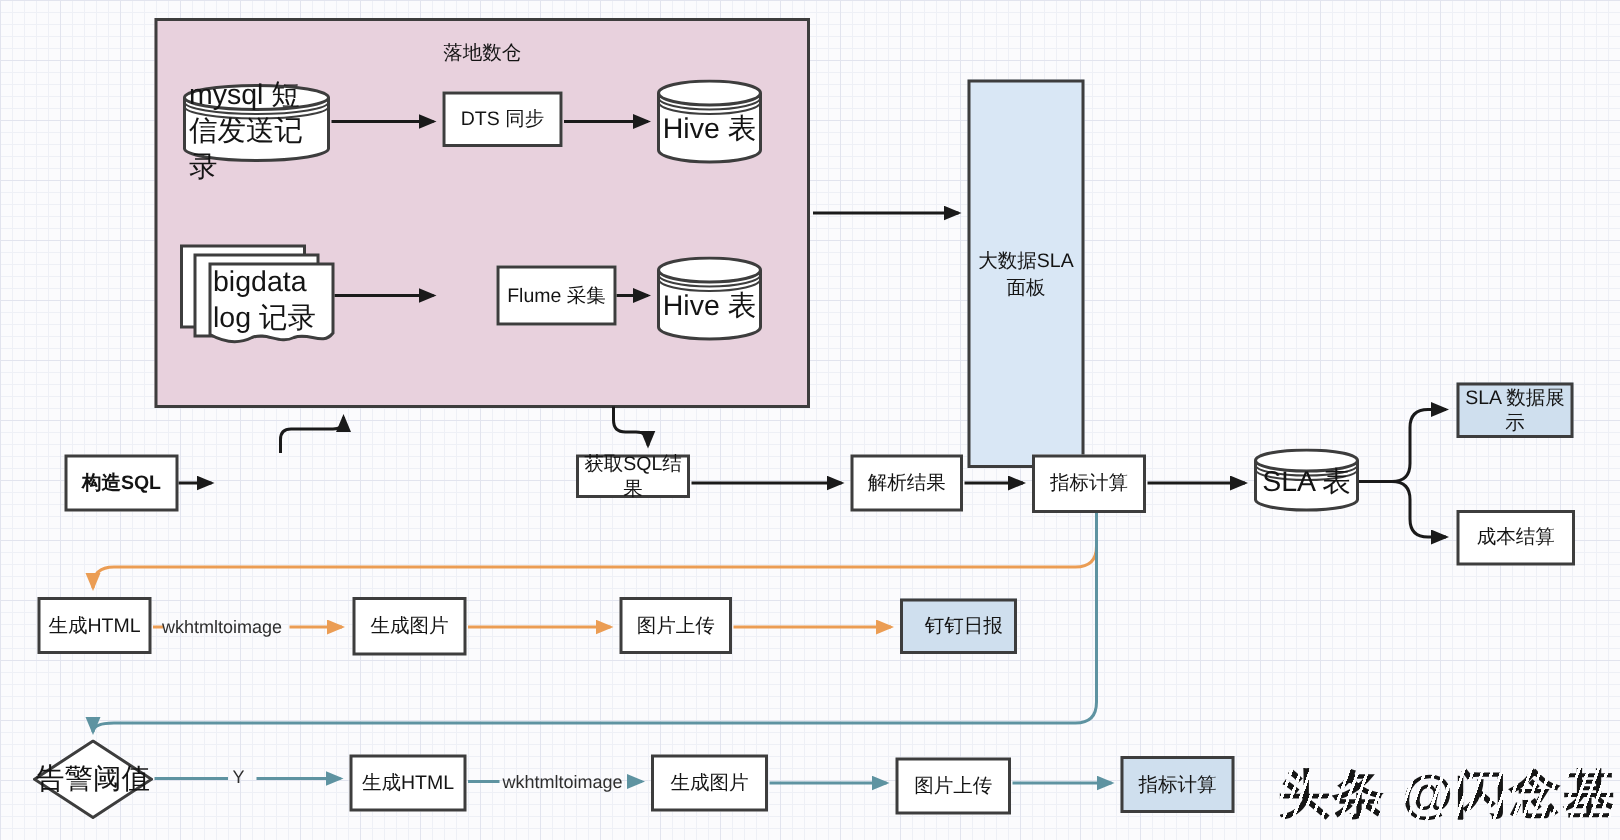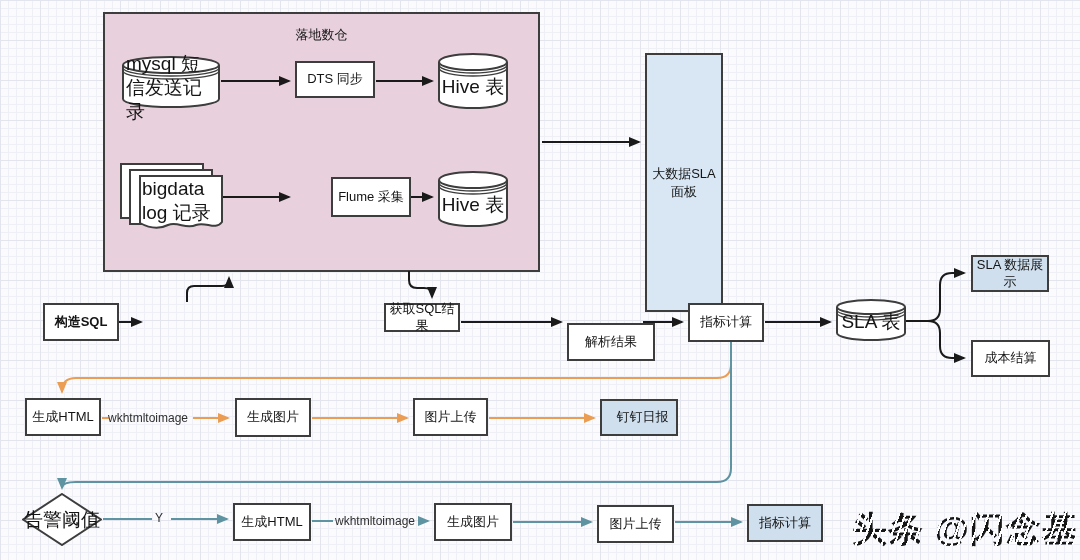--- a/index.html
+++ b/index.html
@@ -161,21 +161,21 @@
     </svg>
   </div>
   <div class="shape-text" style="left:440px;top:190px;width:66px;height:30px;">Hive 表</div>
 
   <div class="node" style="left:43px;top:303px;width:76px;height:38px;font-weight:bold;">
     <span>构造SQL</span>
   </div>
   <div class="node" style="left:384px;top:303px;width:76px;height:29px;">
     <span>获取SQL结果</span>
   </div>
-  <div class="node" style="left:567px;top:303px;width:88px;height:38px;margin-top:20px;">
+  <div class="node" style="left:567px;top:303px;width:75px;height:38px;">
     <span>解析结果</span>
   </div>
   <div class="node" style="left:688px;top:303px;width:76px;height:39px;">
     <span>指标计算</span>
   </div>
 
   <div class="shape" style="left:836px;top:299px;">
     <svg width="70" height="43" viewBox="0 0 70 43">
       <path d="M1,8 V34 A34,7 0 0 0 69,34 V8" fill="#ffffff" stroke="#3d3d3d" stroke-width="2"></path>
       <ellipse cx="35" cy="8" rx="34" ry="7" fill="#ffffff" stroke="#3d3d3d" stroke-width="2"></ellipse>

